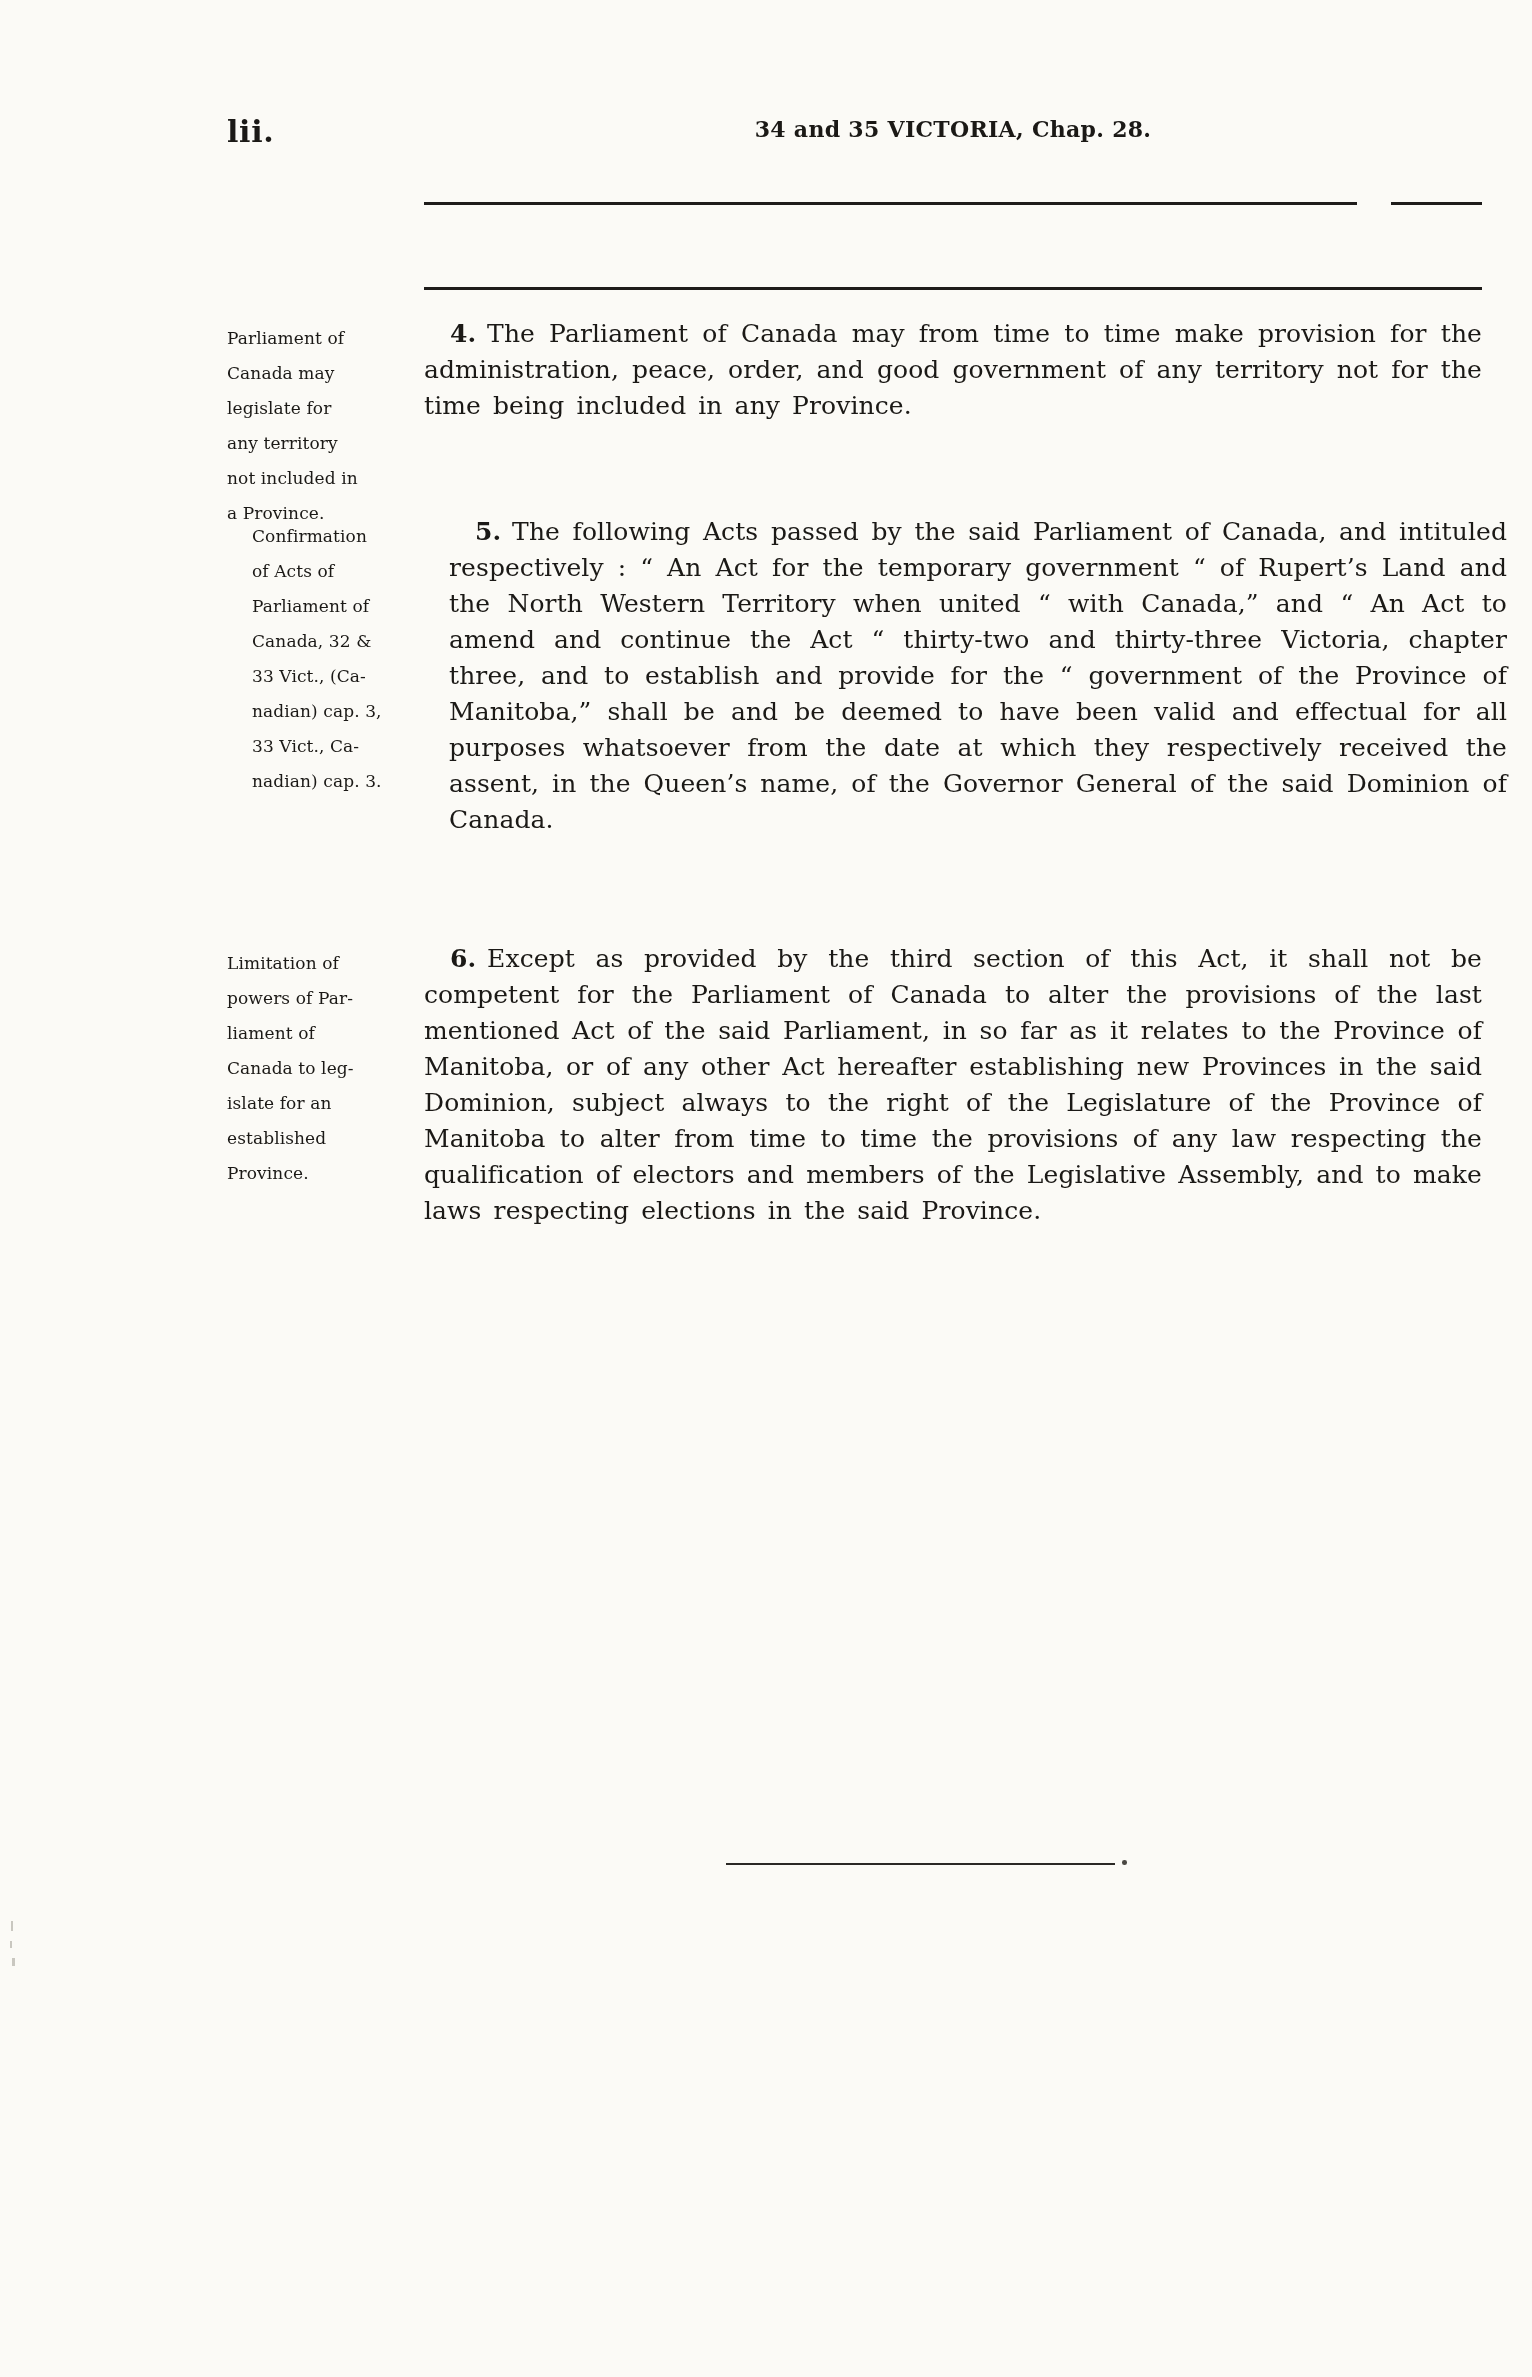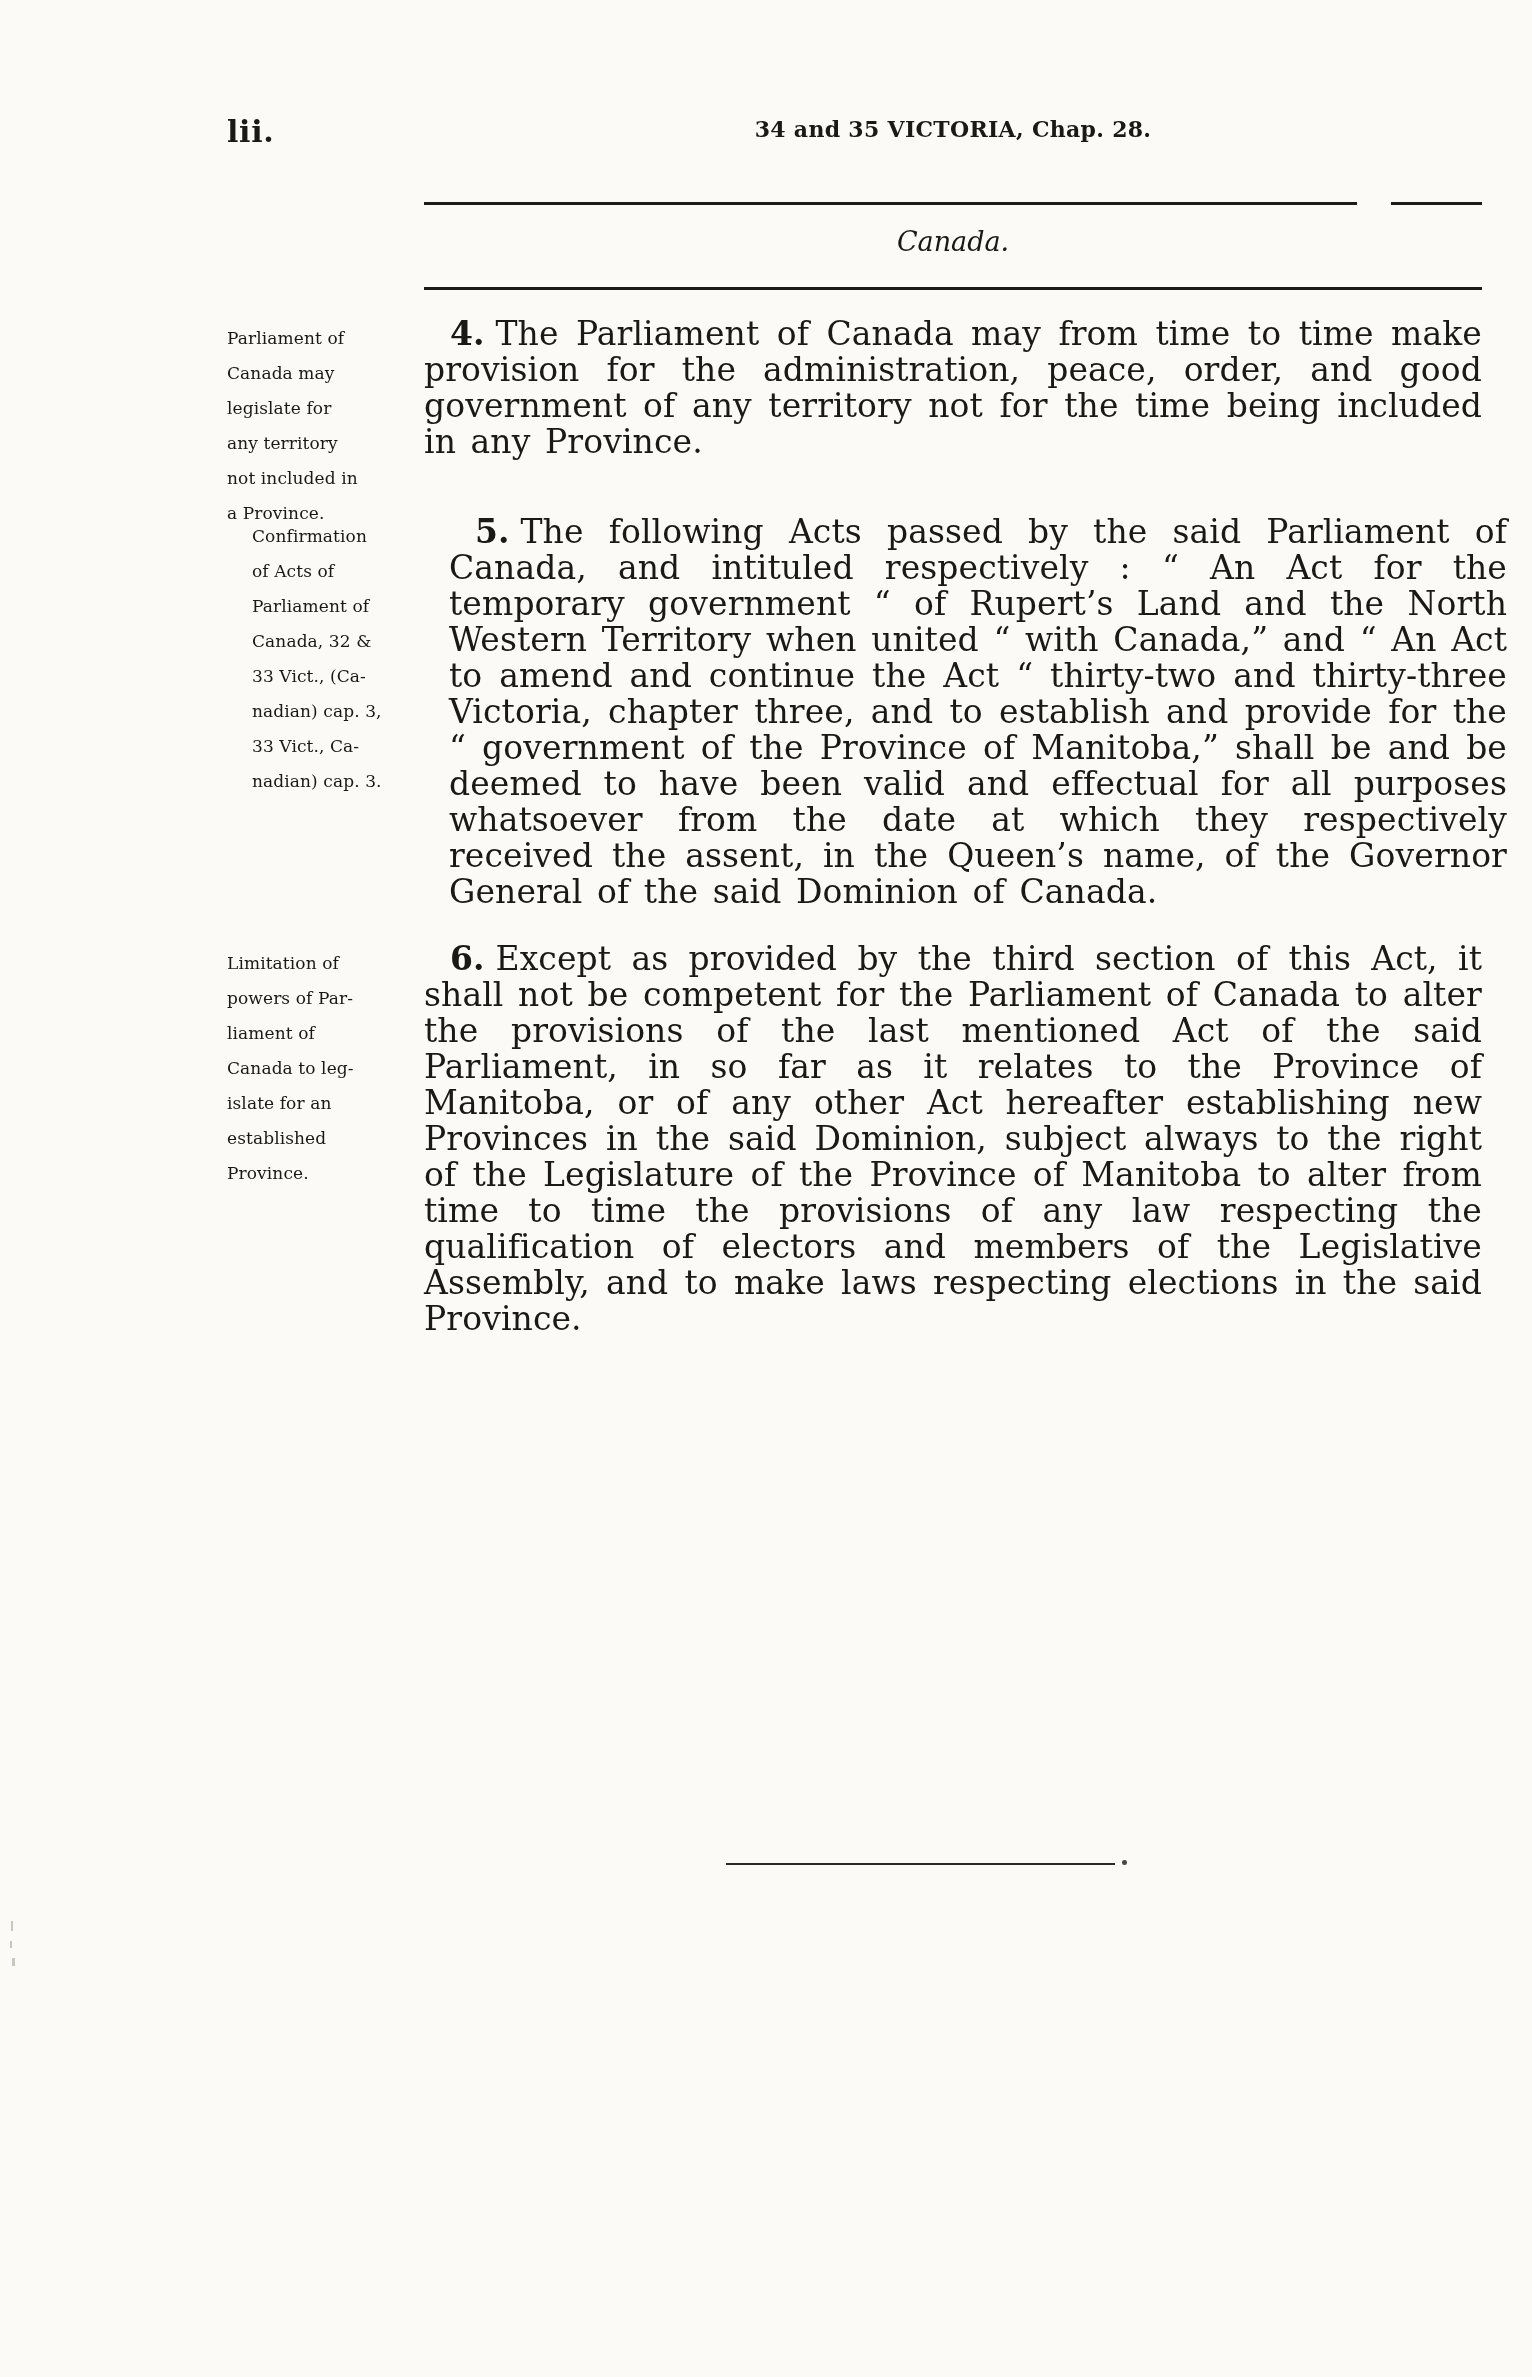--- a/index.html
+++ b/index.html
@@ -58,21 +58,21 @@
 
   .margin-note {
     font-size: 17px;
     line-height: 35px;
     white-space: pre-line;
     padding-top: 5.4px;
     letter-spacing: 0.1px;
   }
   .body-text {
     margin: 0;
-    font-size: 33px;
+    font-size: 25px;
     line-height: 36px;
     text-align: justify;
     text-indent: 26px;
     word-spacing: 4px;
     letter-spacing: 0.1px;
   }
   .section-number { font-weight: 700; margin-right: 10.8px; }
 
   .end-rule {
     position: absolute;
@@ -97,21 +97,20 @@
 
 <div class="page">
 
   <div class="page-number">lii.</div>
 
   <div class="running-header">34 and 35 VICTORIA, Chap. 28.</div>
 
   <div class="rule rule-top-long"></div>
   <div class="rule rule-top-short"></div>
 
-  <div class="place-title">Canada.</div>
 
   <div class="rule rule-under"></div>
 
   <div class="section section-4">
     <div class="margin-note">Parliament of
 Canada may
 legislate for
 any territory
 not included in
 a Province.</div>

